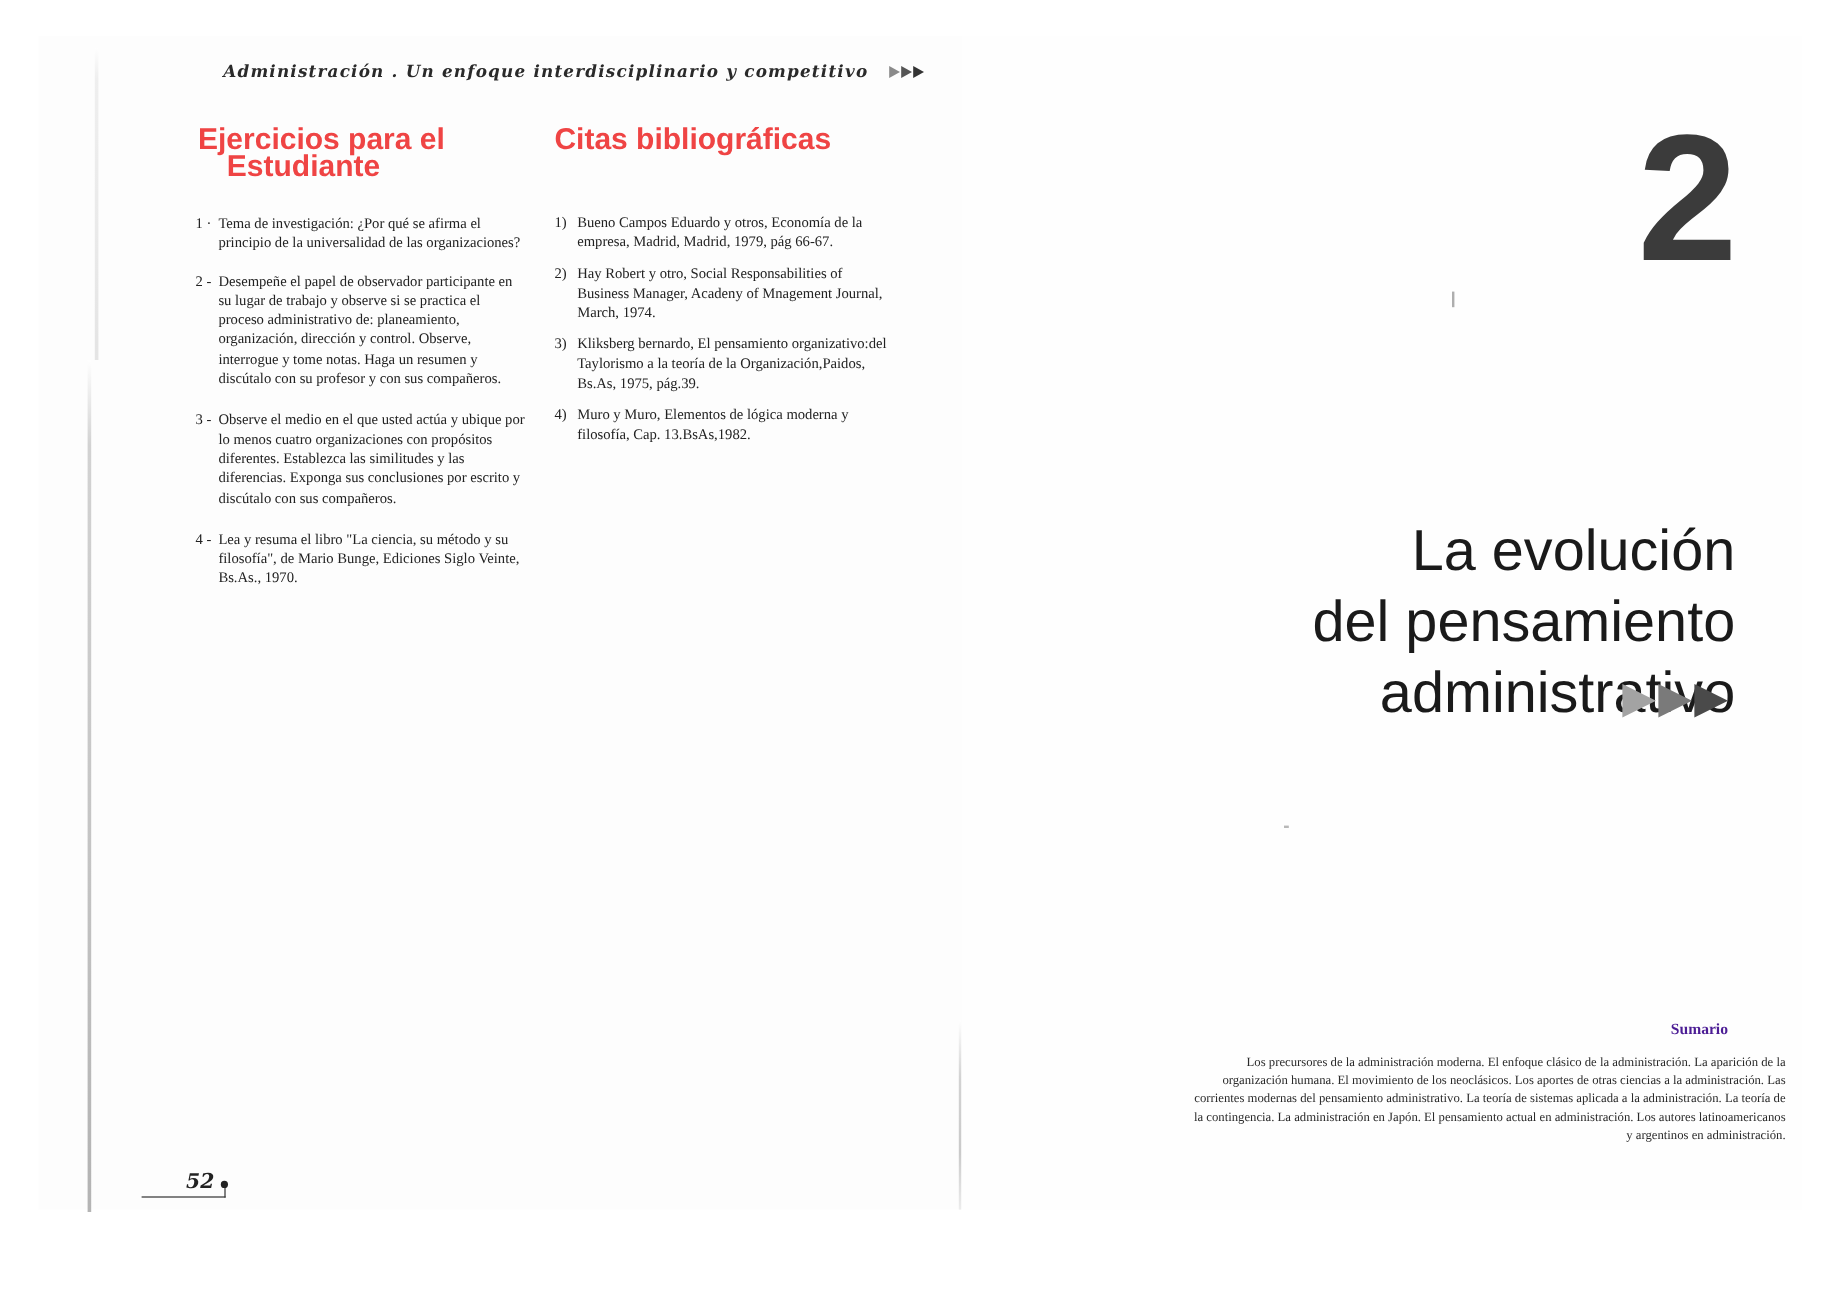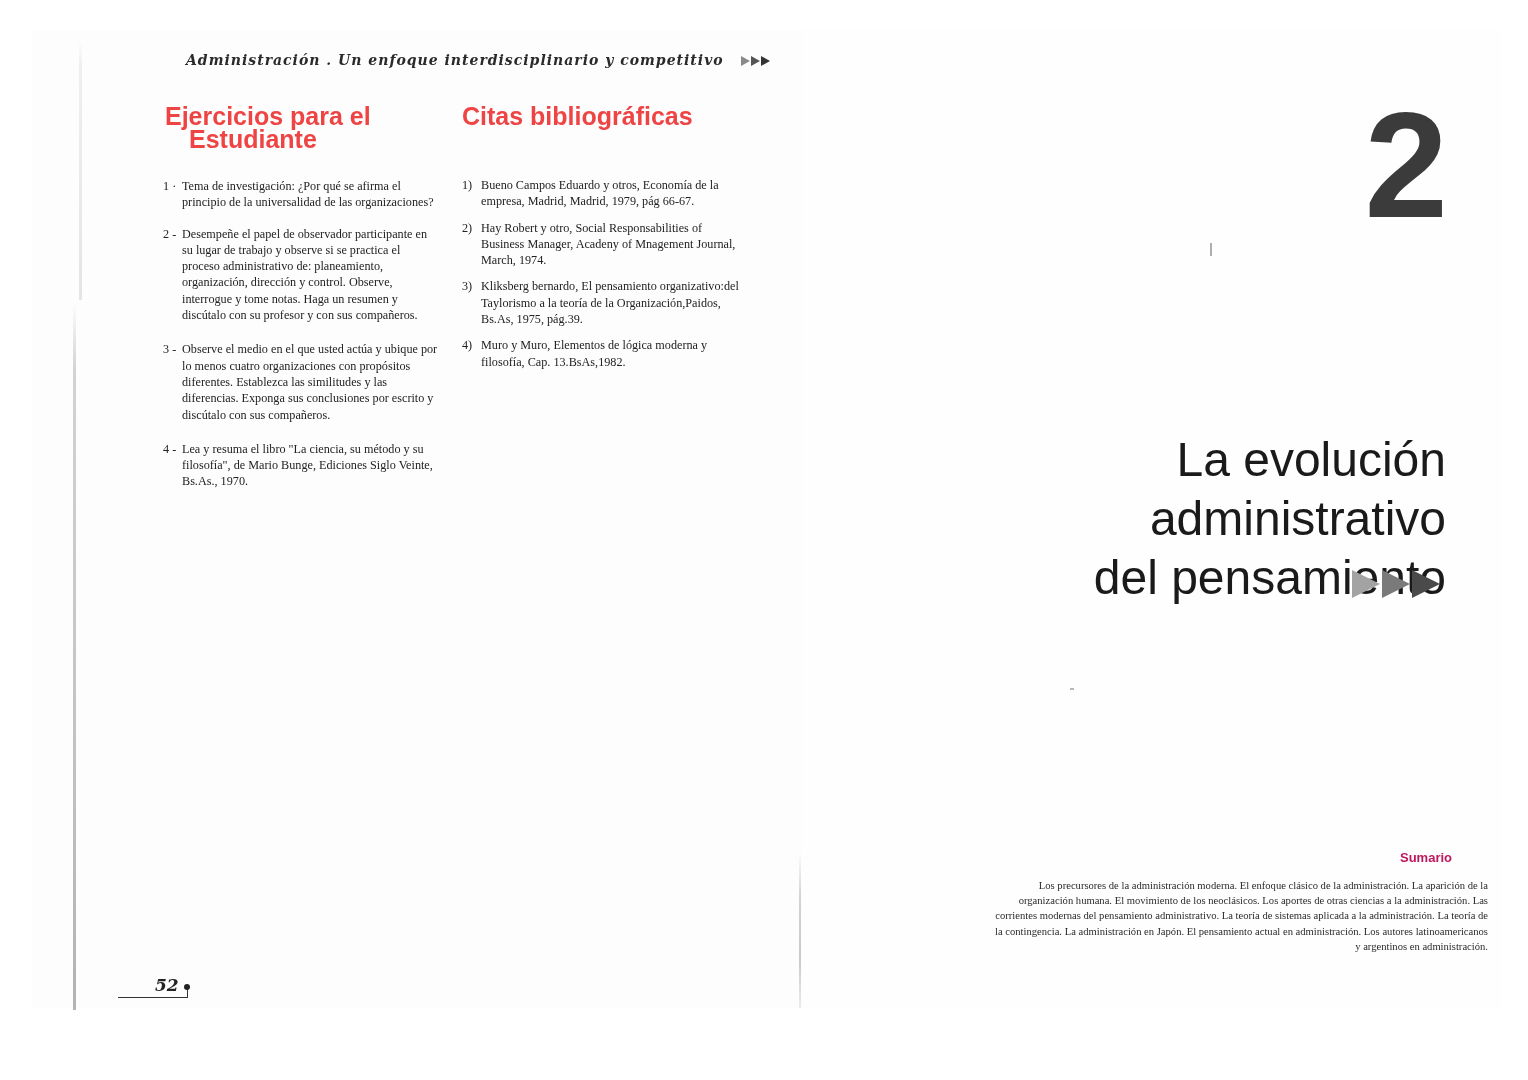--- a/index.html
+++ b/index.html
@@ -95,22 +95,22 @@
   .chapter-title span { display:block; }
   .title-arrows {
     position:absolute; right:88px; top:570px; display:flex; gap:2px;
   }
   .title-arrows .tri { border-top-width:14px; border-bottom-width:14px; border-left-width:28px; }
   .title-arrows .tri.t1 { border-left-color:#a3a3a3; }
   .title-arrows .tri.t2 { border-left-color:#7a7a7a; }
   .title-arrows .tri.t3 { border-left-color:#4a4a4a; }
 
   .sumario-title {
-    position:absolute; right:76px; top:850px;
-    font-family:Liberation Sans, sans-serif; font-weight:bold; font-size:13px; color:#be185d;
+    position:absolute; right:88px; top:850px;
+    font-family:Liberation Serif, serif; font-weight:bold; font-size:13px; color:#4c1d95;
   }
   .sumario-text {
     position:absolute; left:952px; top:878px; width:500px;
     font-family:"Liberation Serif", serif; font-size:10.6px; line-height:15.2px;
     color:#2a2a2a; text-align:right;margin-left:36px;
   }
 </style>
 </head>
 <body>
 
@@ -179,22 +179,22 @@
   <div class="pagenum-rule"></div>
   <div class="pagenum-tick"></div>
   <div class="pagenum-dot"></div>
 
   <div class="chapter-num">2</div>
   <div class="stray-mark"></div>
   <div class="stray-dot"></div>
 
   <div class="chapter-title">
     <span>La evolución</span>
+    <span>del pensamiento</span>
     <span>administrativo</span>
-    <span>del pensamiento</span>
   </div>
   <div class="title-arrows">
     <span class="tri t1"></span>
       <span class="tri t2"></span>
       <span class="tri t3"></span>
   </div>
 
   <div class="sumario-title">Sumario</div>
   <div class="sumario-text">Los precursores de la administración moderna. El enfoque clásico de la administración. La aparición de la organización humana. El movimiento de los neoclásicos. Los aportes de otras ciencias a la administración. Las corrientes modernas del pensamiento administrativo. La teoría de sistemas aplicada a la administración. La teoría de la contingencia. La administración en Japón. El pensamiento actual en administración. Los autores latinoamericanos y argentinos en administración.</div>
 </div>

